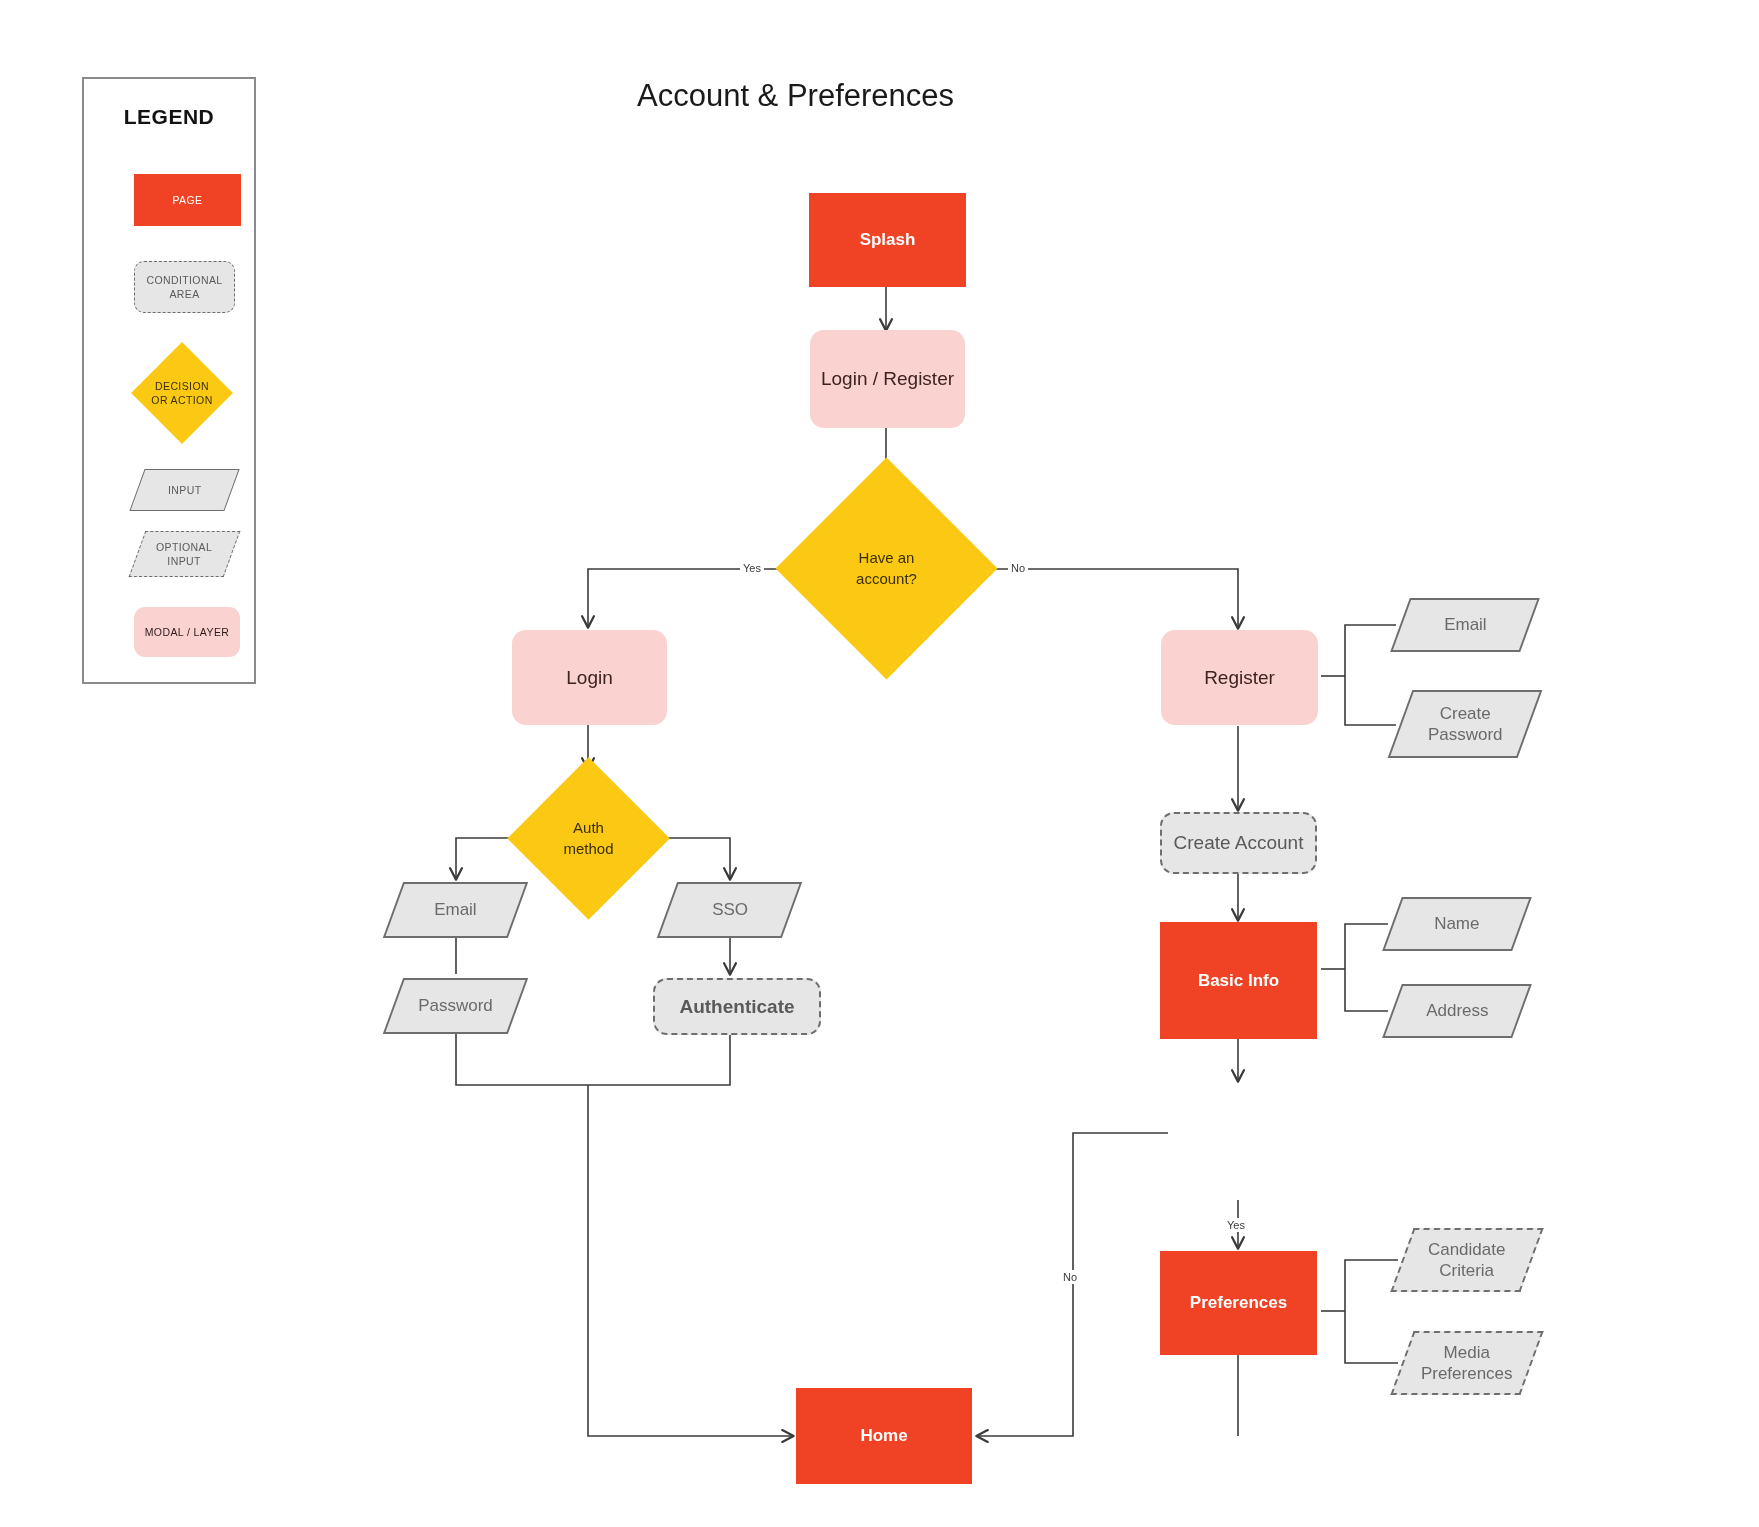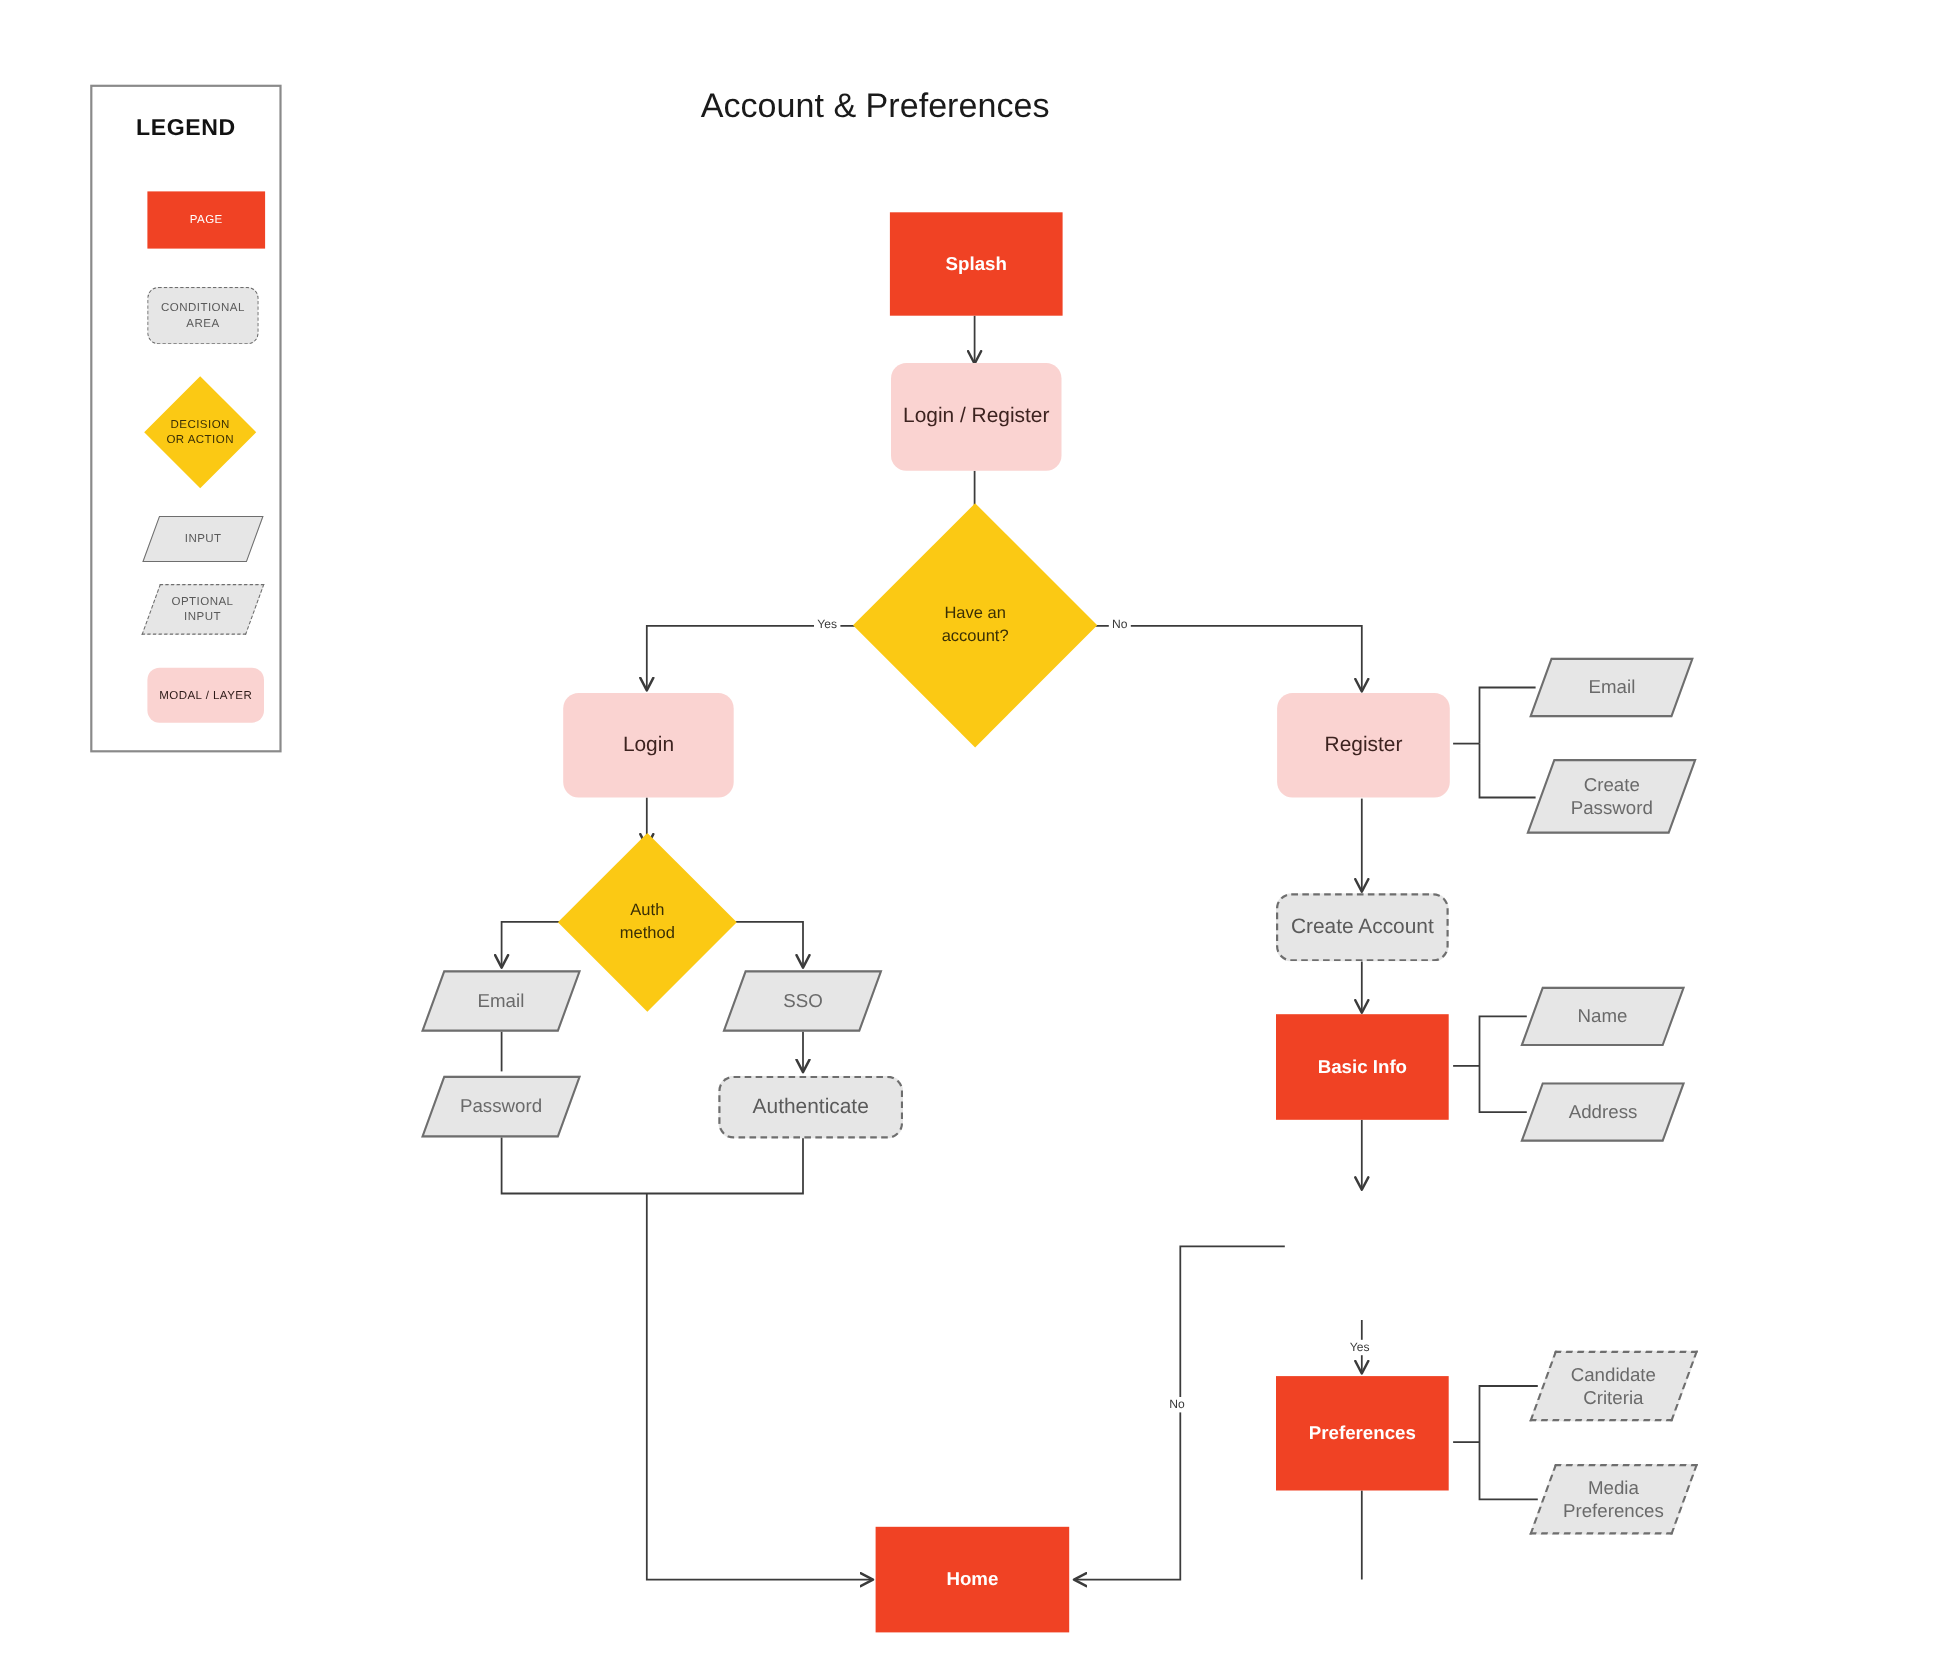--- a/index.html
+++ b/index.html
@@ -322,42 +322,42 @@
   </div>
 
   <div class="node node-input" style="left:393px;top:978px;width:125px;height:56px;">
     <span>Password</span>
   </div>
 
   <div class="node node-input" style="left:667px;top:882px;width:125px;height:56px;">
     <span>SSO</span>
   </div>
 
-  <div class="node node-cond" style="left:653px;top:978px;width:168px;height:57px;">
+  <div class="node node-cond" style="left:653px;top:978px;width:168px;height:57px;font-weight:bold;">
     <span>Authenticate</span>
   </div>
 
   <div class="node node-modal" style="left:1161px;top:630px;width:157px;height:95px;">
     <span>Register</span>
   </div>
 
   <div class="node node-input" style="left:1400px;top:598px;width:130px;height:54px;">
     <span>Email</span>
   </div>
 
   <div class="node node-input" style="left:1400px;top:690px;width:130px;height:68px;">
     <span>Create
 Password</span>
   </div>
 
   <div class="node node-cond" style="left:1160px;top:812px;width:157px;height:62px;">
     <span>Create Account</span>
   </div>
 
-  <div class="node node-page" style="left:1160px;top:922px;width:157px;height:96px;">
+  <div class="node node-page" style="left:1160px;top:922px;width:157px;height:117px;">
     <span>Basic Info</span>
   </div>
 
   <div class="node node-input" style="left:1392px;top:897px;width:130px;height:54px;">
     <span>Name</span>
   </div>
 
   <div class="node node-input" style="left:1392px;top:984px;width:130px;height:54px;">
     <span>Address</span>
   </div>

